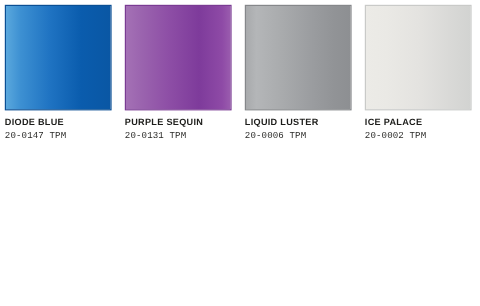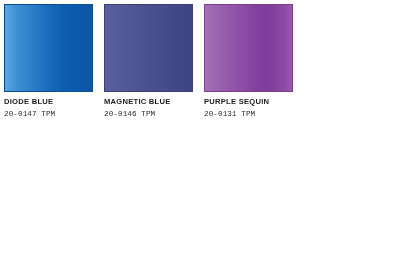--- a/index.html
+++ b/index.html
@@ -70,30 +70,35 @@
 <div id="swatch-card">
   <div class="swatch-grid">
 
     <div class="swatch-cell">
       <div class="swatch-chip" style="background:linear-gradient(to right, #5aa8dd 0%, #3d90d2 14%, #1f73c2 42%, #0a5cad 72%, #0a57a4 100%);border-color:#0a4f94;"></div>
       <div class="swatch-label">DIODE BLUE</div>
       <div class="swatch-code">20-0147 TPM</div>
     </div>
 
 
-    <div class="swatch-cell">
-      <div class="swatch-chip" style="background:linear-gradient(to right, #585f9e 0%, #545a99 18%, #4c5191 48%, #43488a 78%, #3f4486 100%);border-color:#3a3f7c;"></div>
-      <div class="swatch-label">MAGNETIC BLUE</div>
-      <div class="swatch-code">20-0146 TPM</div>
-    </div>
 
     <div class="swatch-cell">
       <div class="swatch-chip" style="background:linear-gradient(to right, #a471b5 0%, #9a63ae 16%, #8e4fa6 40%, #7e3b9b 70%, #8e4aa6 92%, #9a5cae 100%);border-color:#7a3b93;"></div>
       <div class="swatch-label">PURPLE SEQUIN</div>
       <div class="swatch-code">20-0131 TPM</div>
     </div>
 
 
 
+    <div class="swatch-cell">
+      <div class="swatch-chip" style="background:linear-gradient(to right, #a8aaac 0%, #b4b6b8 10%, #a9abad 34%, #9b9da0 62%, #919396 85%, #8d8f92 100%);border-color:#85878a;"></div>
+      <div class="swatch-label">LIQUID LUSTER</div>
+      <div class="swatch-code">20-0006 TPM</div>
+    </div>
 
+    <div class="swatch-cell">
+      <div class="swatch-chip" style="background:linear-gradient(to right, #ecebe7 0%, #eae9e5 20%, #e4e3e0 50%, #d9d9d7 80%, #d2d3d1 100%);border-color:#c9cac8;"></div>
+      <div class="swatch-label">ICE PALACE</div>
+      <div class="swatch-code">20-0002 TPM</div>
+    </div>
 
   </div>
 </div>
 
 </body></html>

